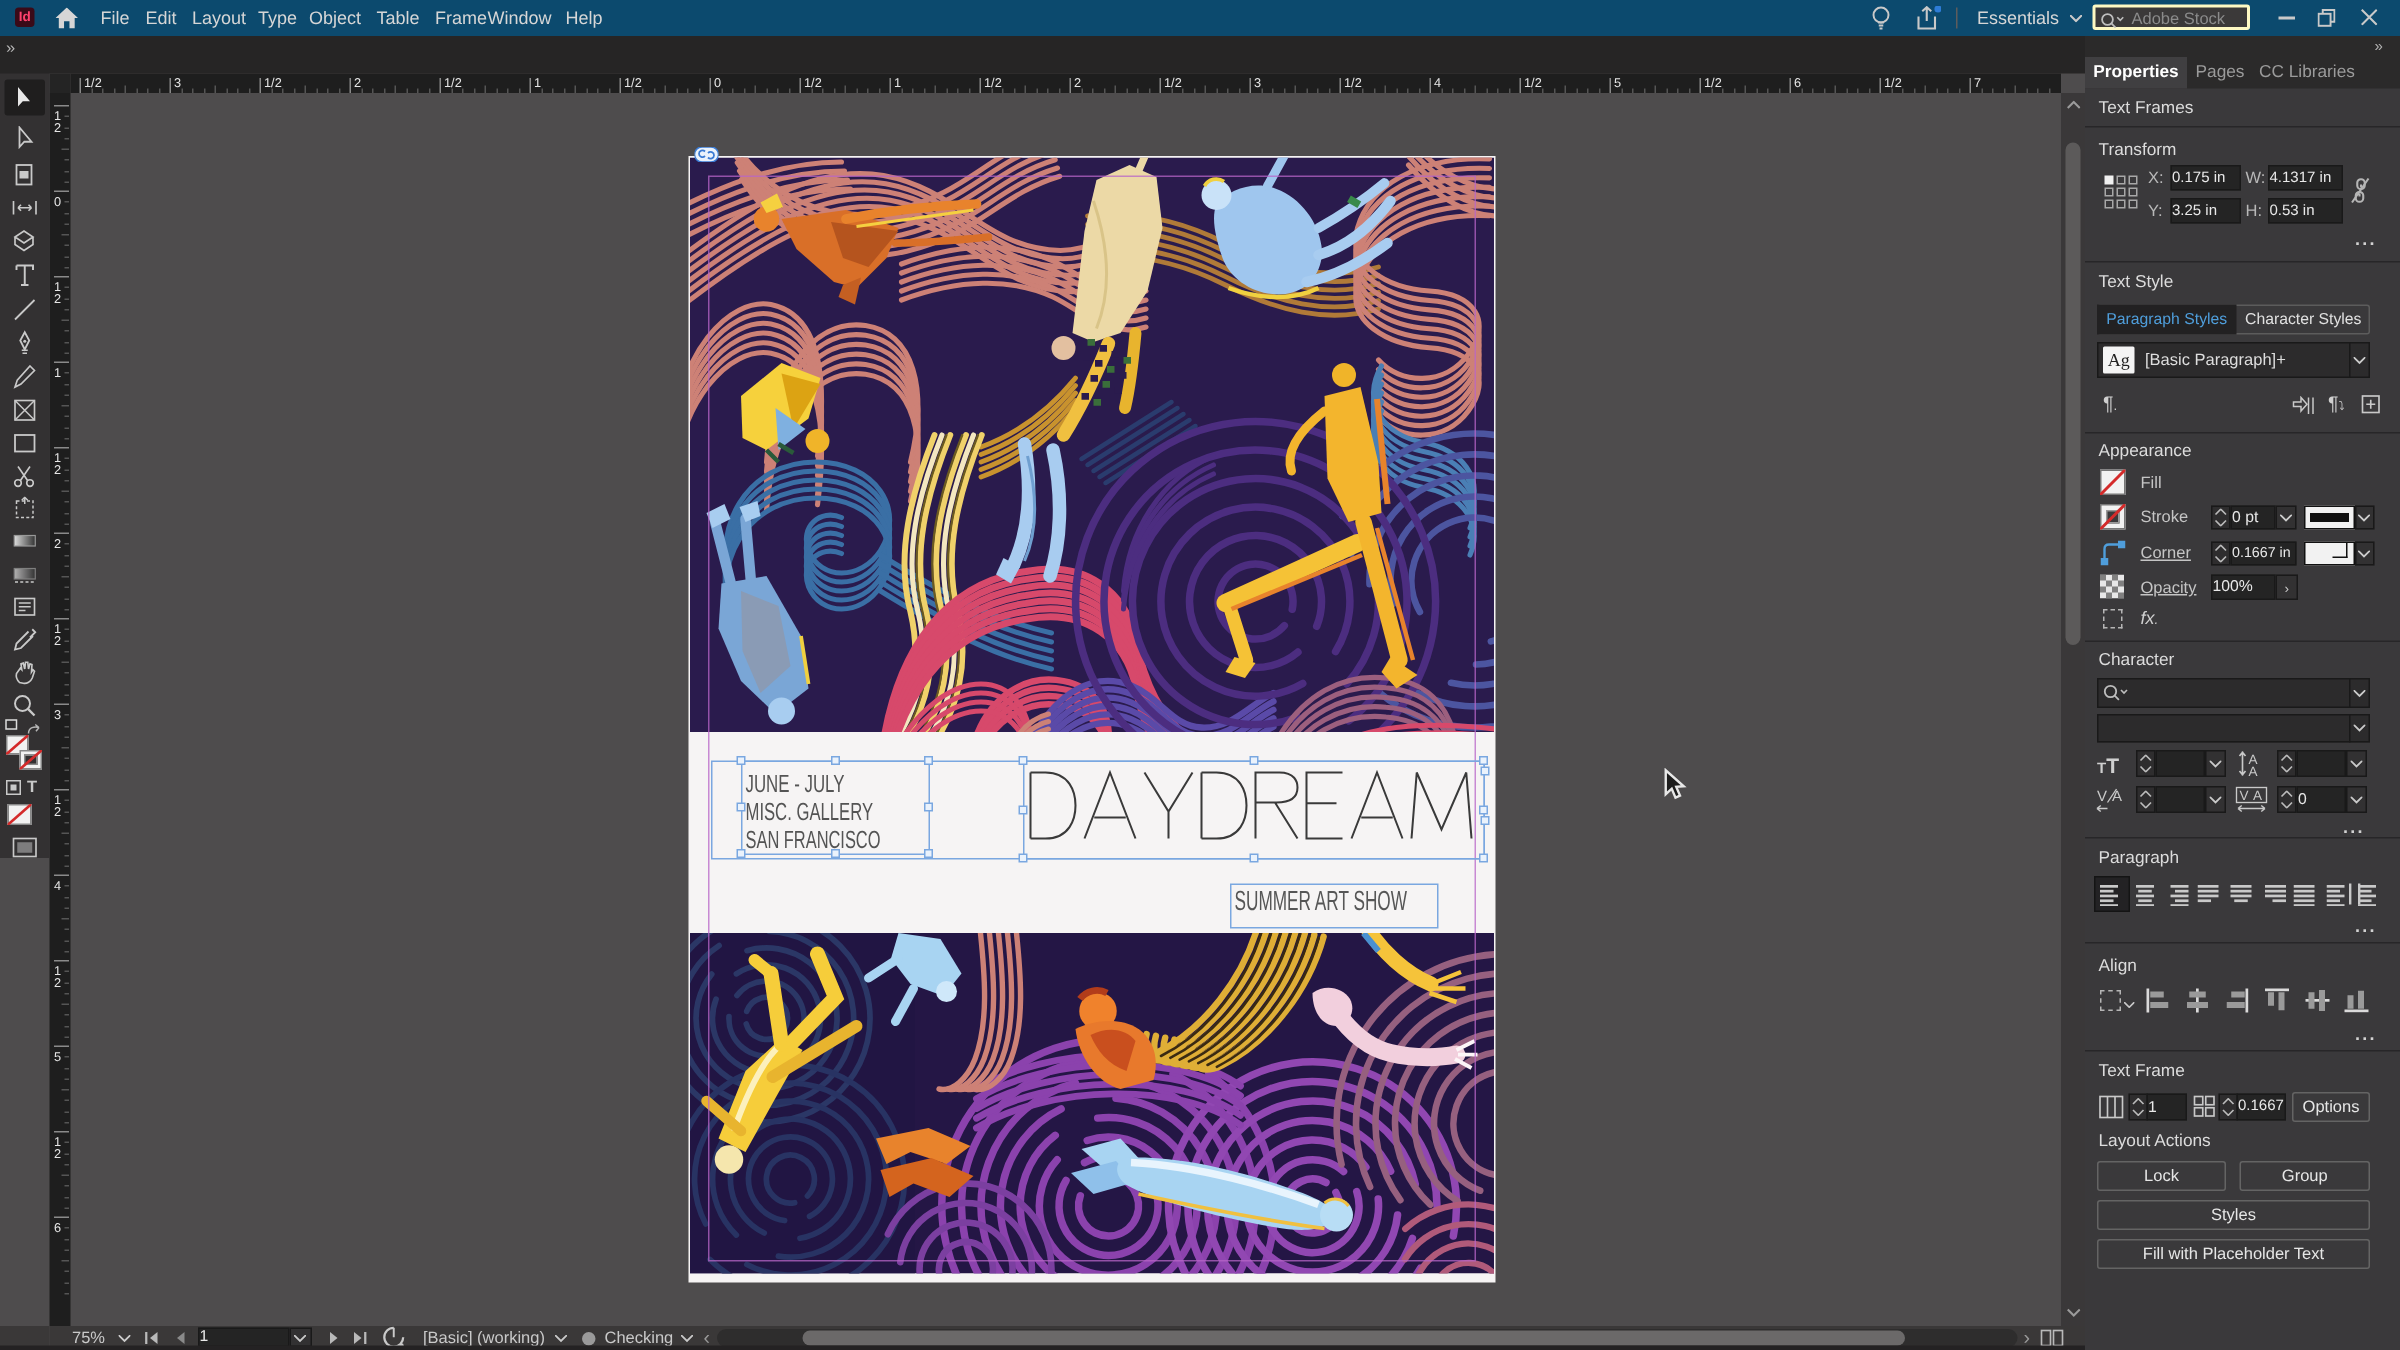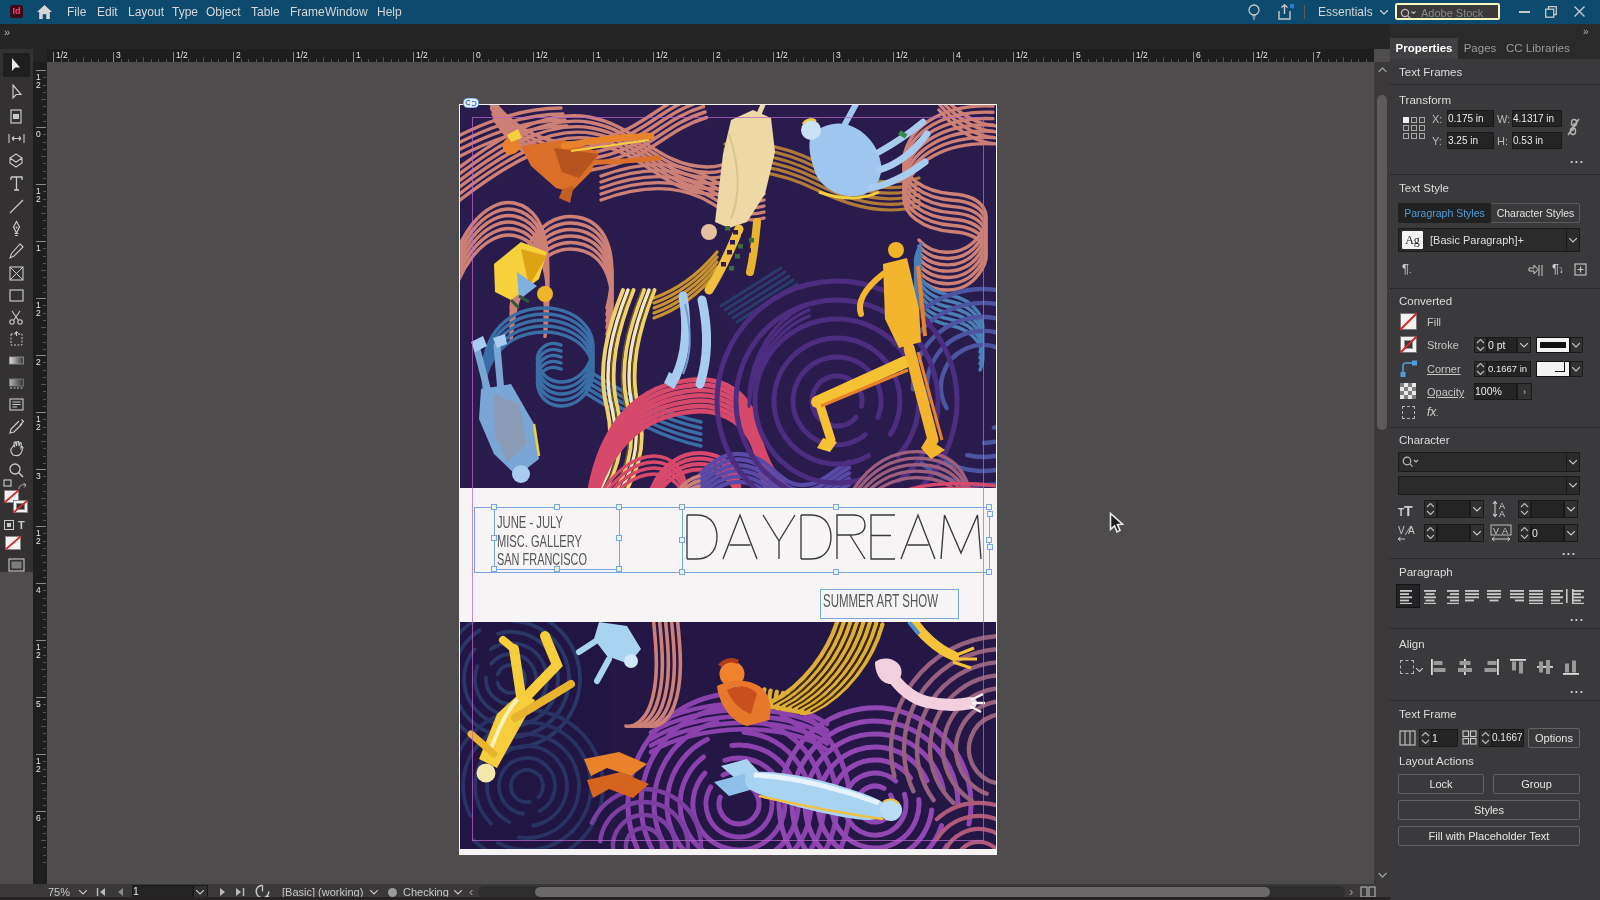--- a/index.html
+++ b/index.html
@@ -1020,21 +1020,21 @@
 <svg class="abs" style="left:138px;top:240px" width="16" height="13" viewBox="0 0 16 13">
         <path d="M1 4 L6 4 L6 1 L10 5.5 L6 10 L6 7 L1 7 Z" fill="none" stroke="#c9c9c9" stroke-width="1"></path>
         <path d="M11 1 L11 12 M14 1 L14 12" stroke="#c9c9c9" stroke-width="1"></path>
       </svg>
 <div class="abs" style="left:162px;top:237px;color:#cfcfcf;font-size:13px">¶<span style="font-size:8px">⤵</span></div>
 <svg class="abs" style="left:184px;top:239px" width="13" height="13" viewBox="0 0 13 13">
         <rect x="1" y="1" width="11" height="11" fill="none" stroke="#c9c9c9" stroke-width="1.1"></rect>
         <path d="M6.5 3.5 L6.5 9.5 M3.5 6.5 L9.5 6.5" stroke="#c9c9c9" stroke-width="1.1"></path>
       </svg>
 <div class="divider" style="top:264px"></div>
-<div class="sechead" style="top:271px">Converted</div>
+<div class="sechead" style="top:271px">Appearance</div>
 <div class="abs" style="left:10px;top:289px;width:17px;height:17px;background:#f2f2f2;border:1px solid #777"></div>
 <svg class="abs" style="left:10px;top:289px" width="17" height="17" viewBox="0 0 17 17">
         <path d="M0 17 L17 0" stroke="#d42a2a" stroke-width="2"></path>
       </svg>
 <div class="lab" style="left:37px;top:292px;color:#c5c5c5">Fill</div>
 <div class="abs" style="left:10px;top:312px;width:17px;height:17px;background:#f2f2f2;border:1px solid #777"></div>
 <div class="abs" style="left:14px;top:316px;width:9px;height:9px;background:#3a393b;border:1px solid #999"></div>
 <svg class="abs" style="left:10px;top:312px" width="17" height="17" viewBox="0 0 17 17">
         <path d="M0 17 L17 0" stroke="#d42a2a" stroke-width="2"></path>
       </svg>

